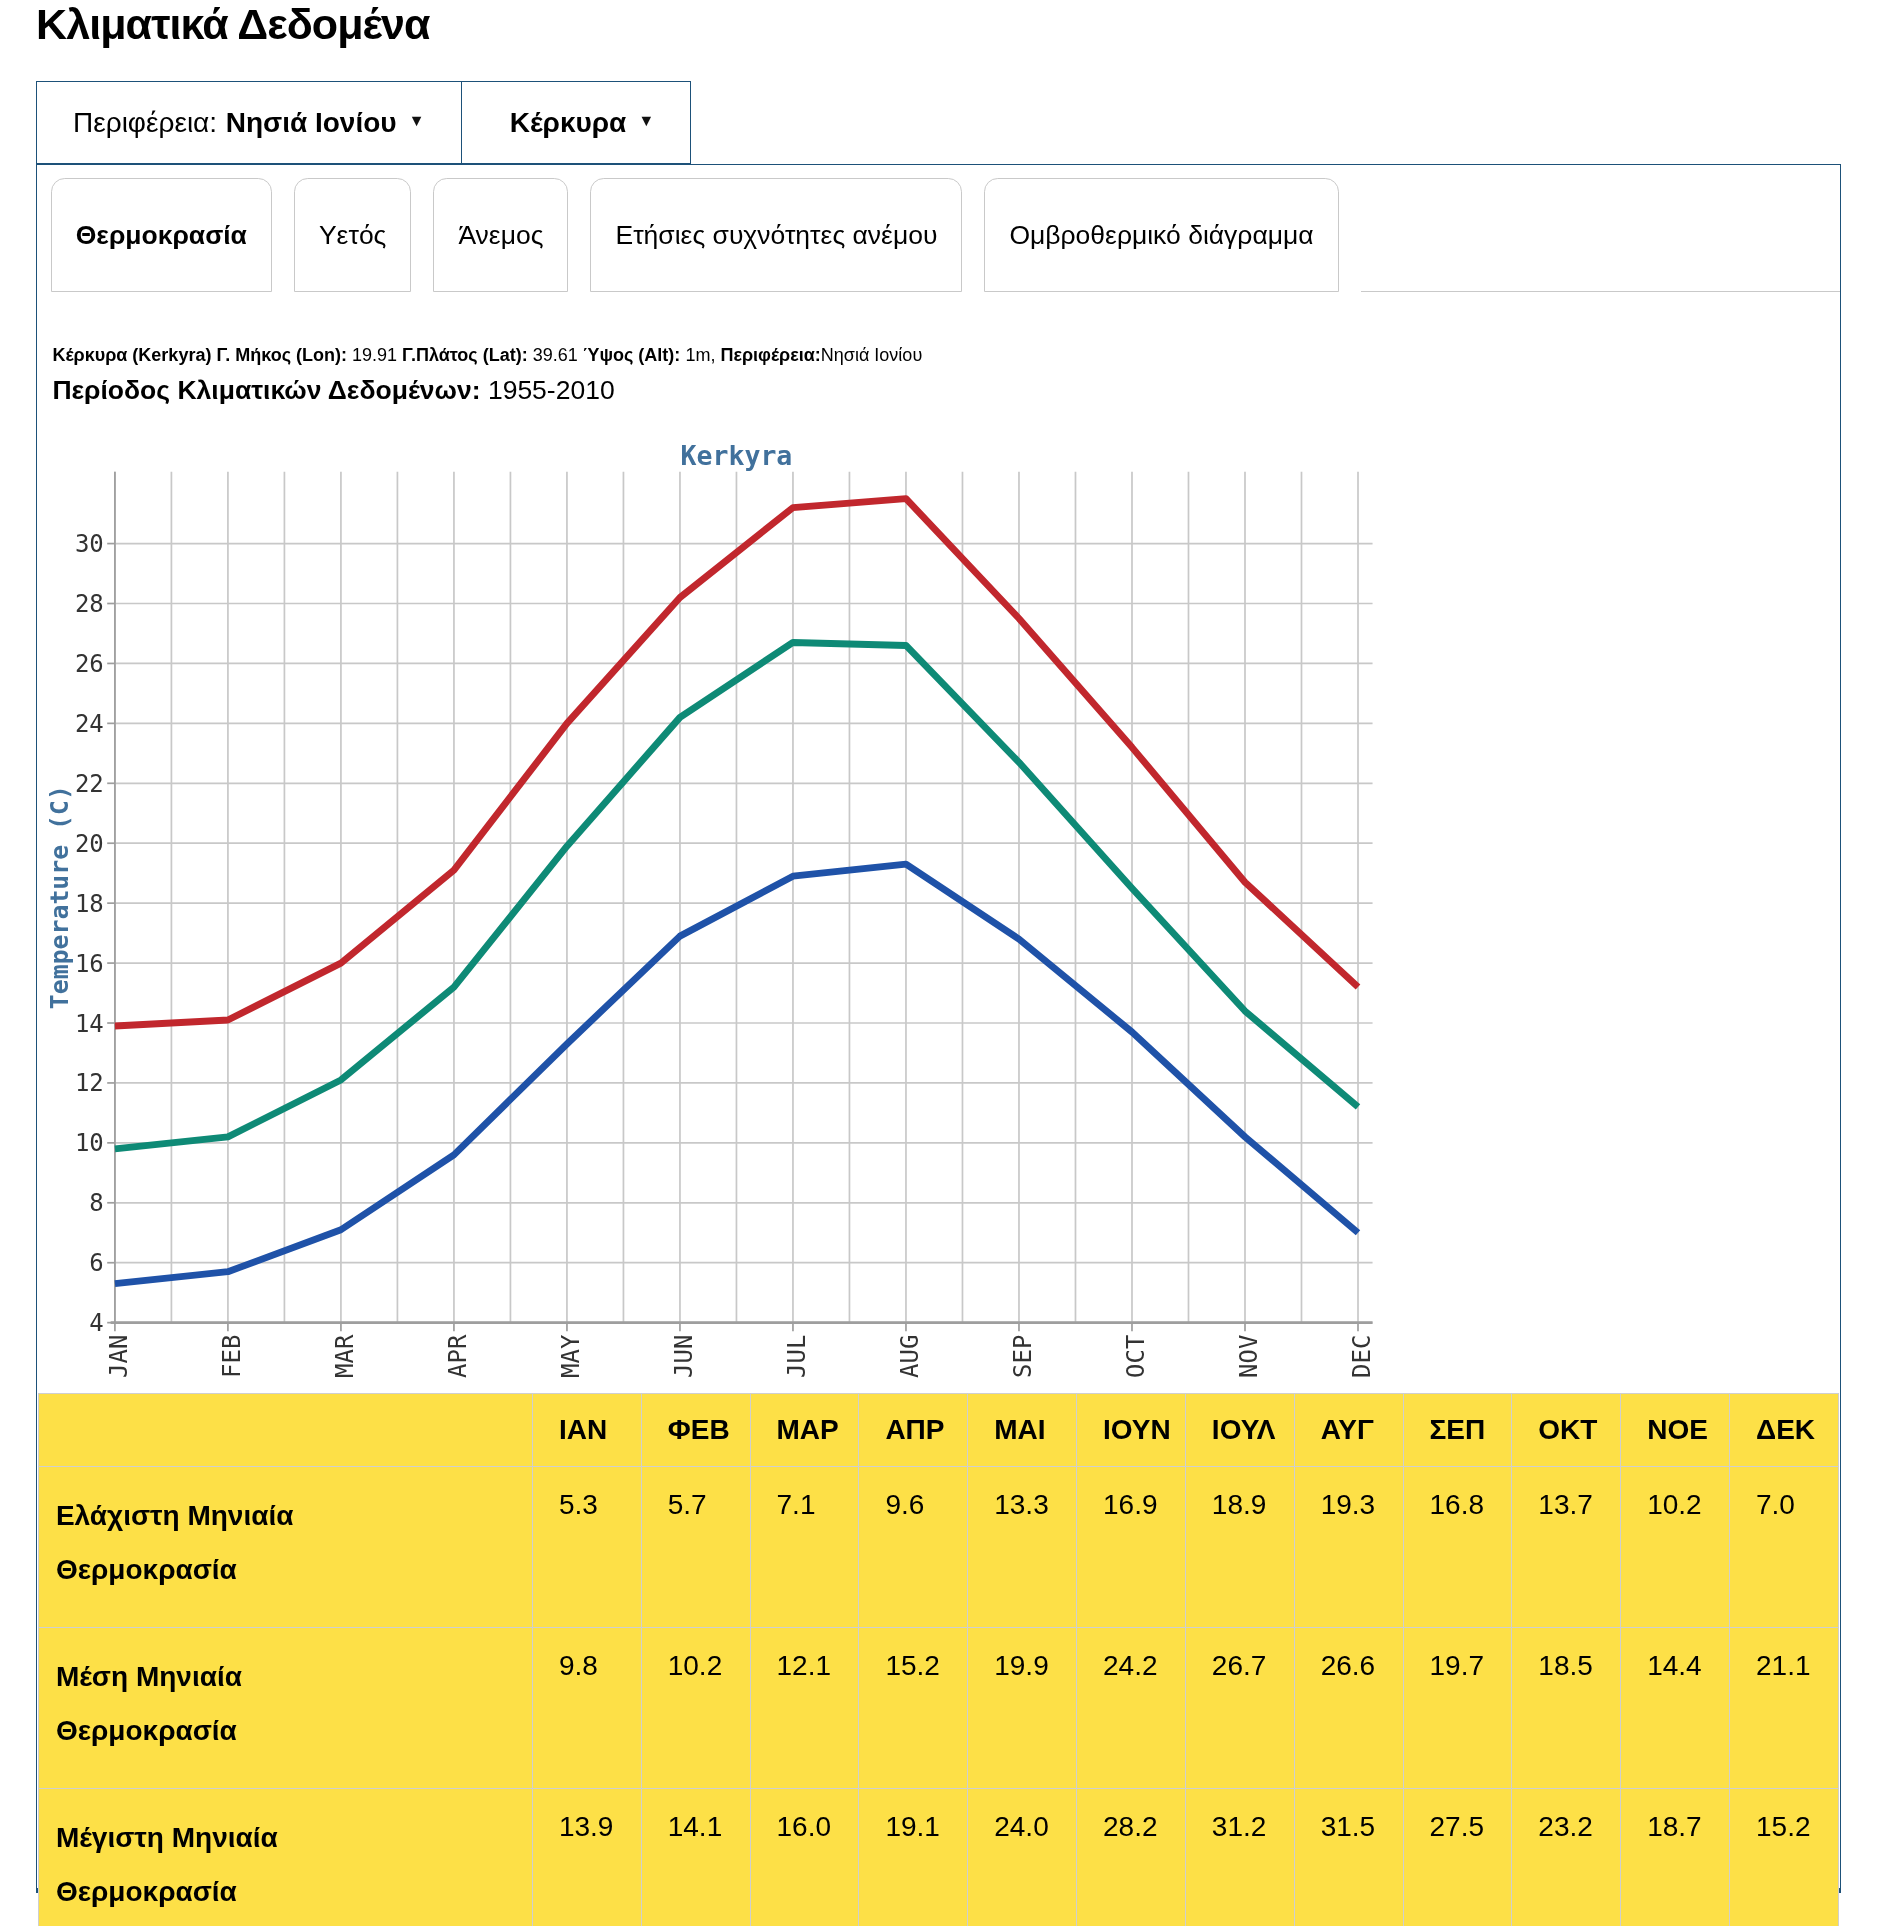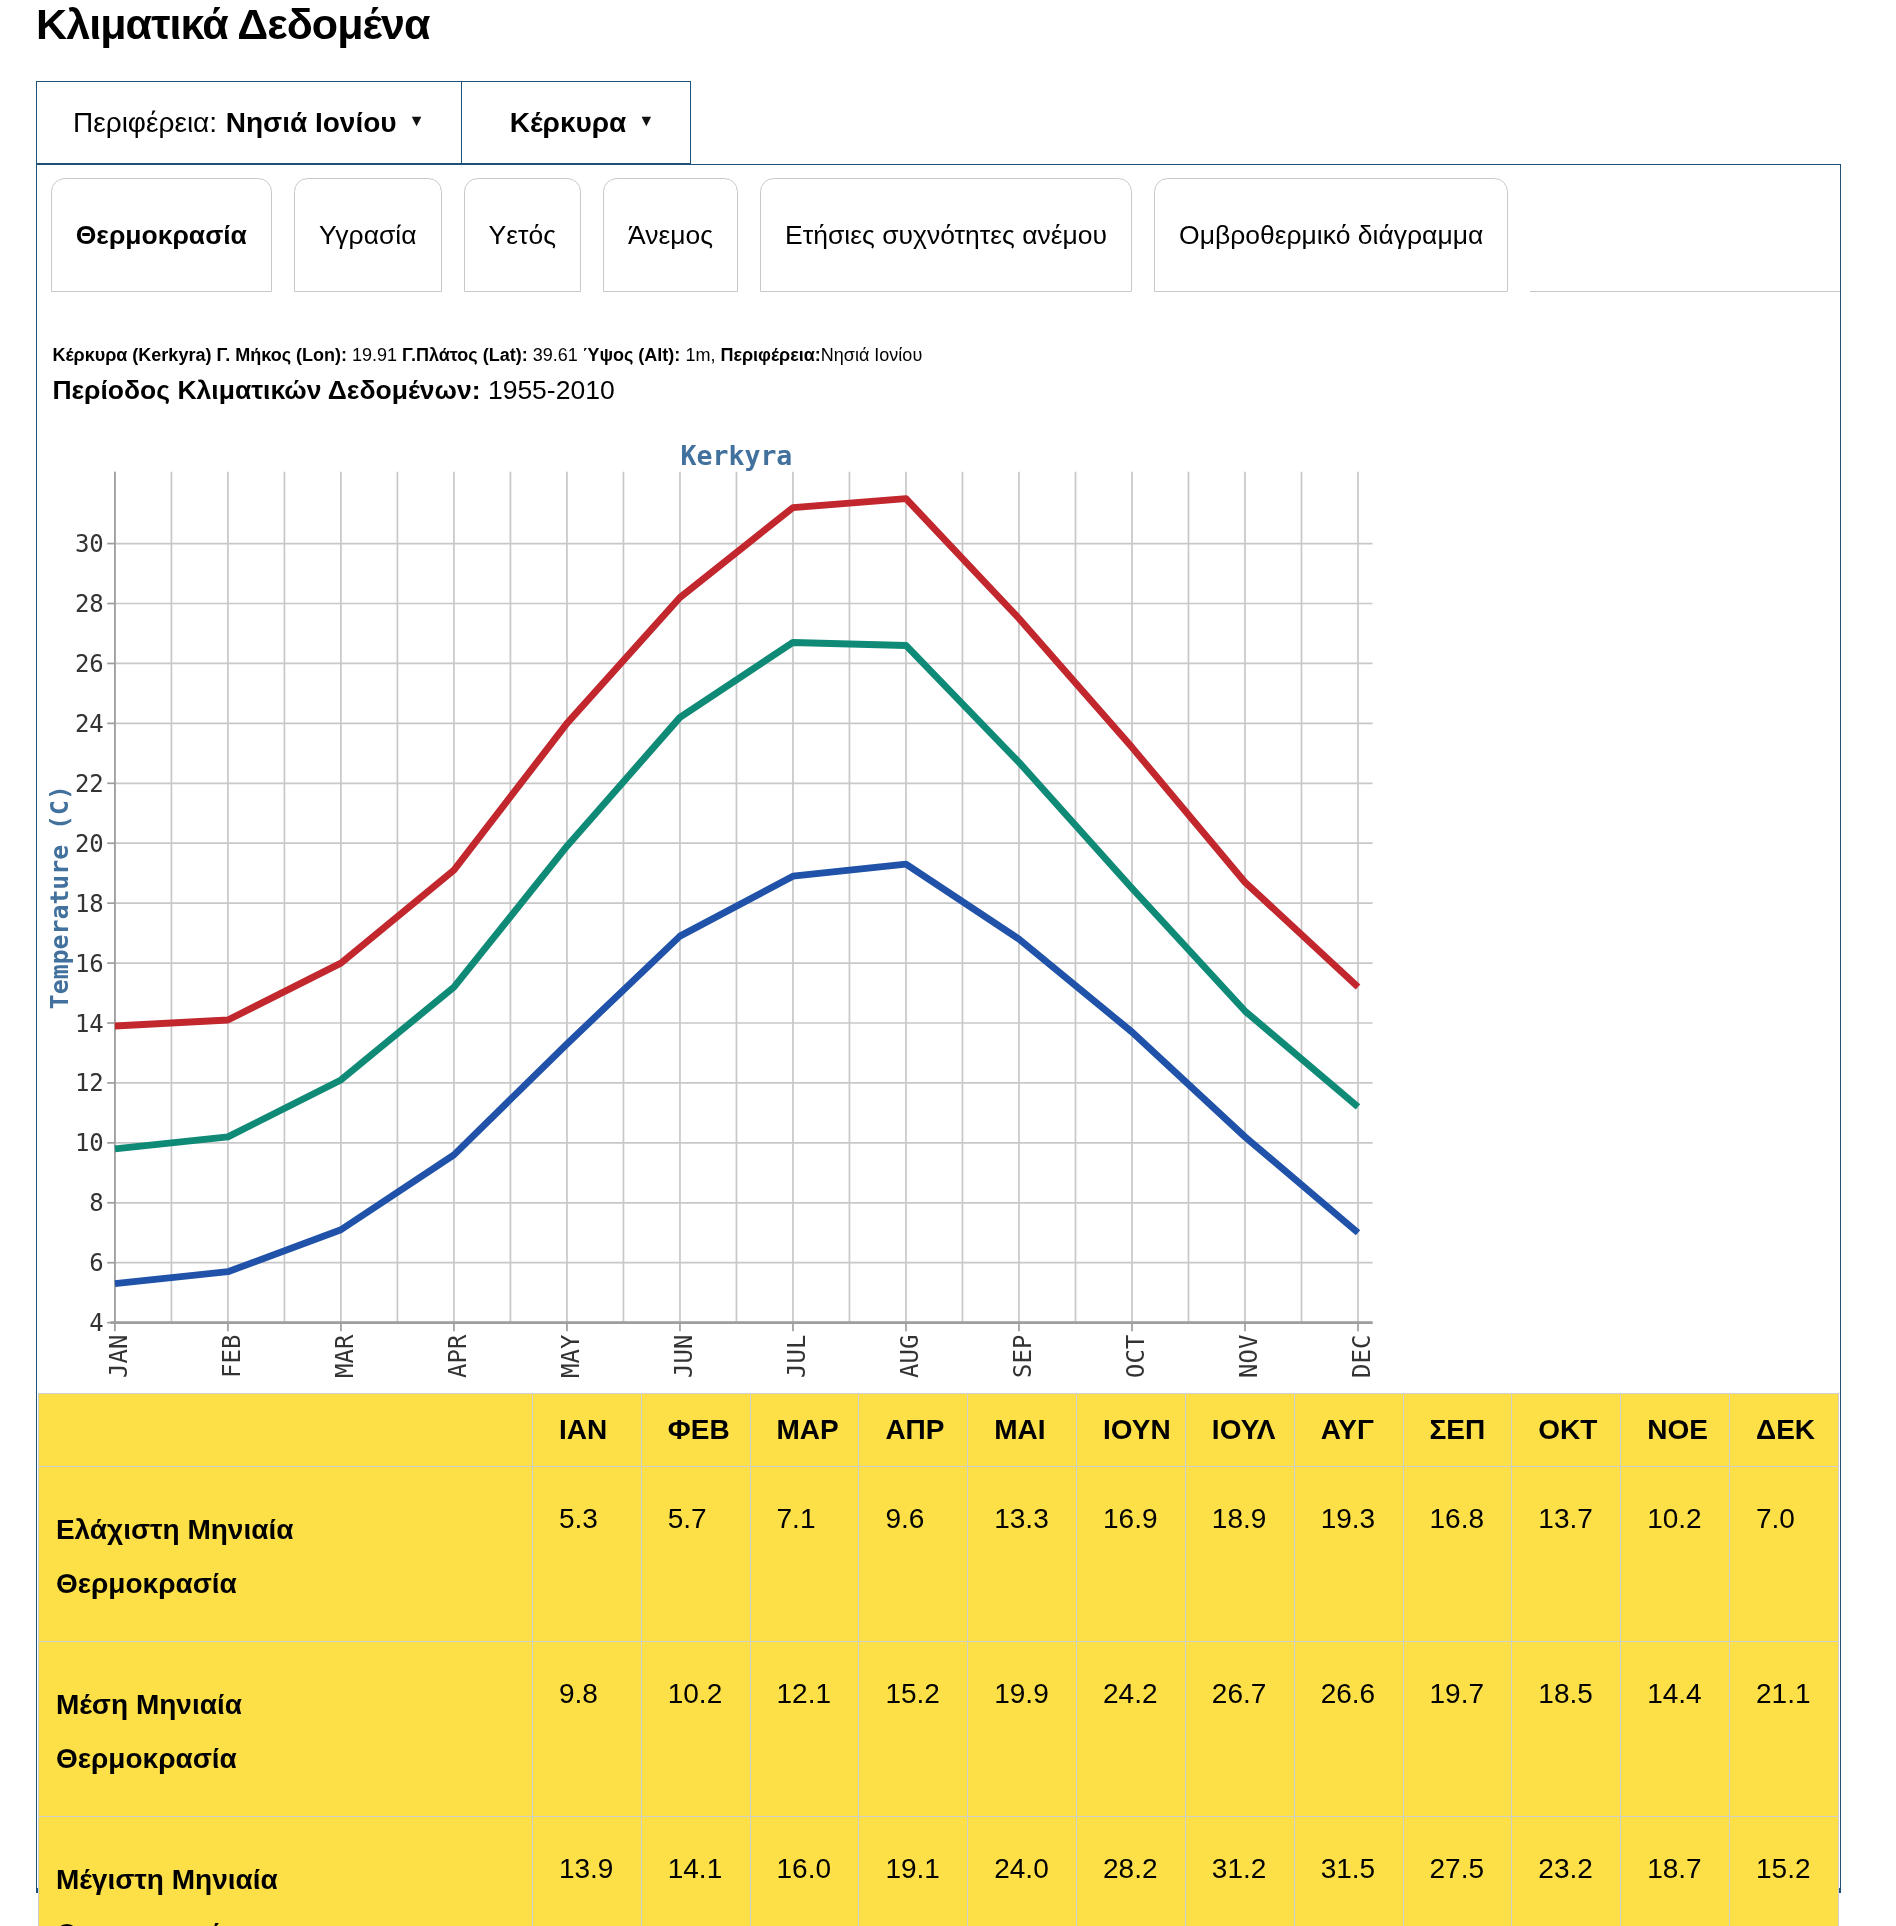--- a/index.html
+++ b/index.html
@@ -30,21 +30,21 @@
   
   #chart{position:absolute;left:0;top:257px;}
   .c-title{font:700 31px "DejaVu Sans Mono",monospace;}
   .c-tick{font:400 28px "DejaVu Sans Mono",monospace;fill:#333;}
   .c-axis-label{font:700 29px "DejaVu Sans Mono",monospace;}
   
   .temp-table{position:absolute;left:0.9px;top:1228px;width:1801px;border-collapse:collapse;table-layout:fixed;}
   .temp-table th,.temp-table td{border:0.9px solid #cfcfcf;background:#fde047;font-size:28px;text-align:left;}
   .temp-table thead th{height:72px;font-weight:700;padding:0 0 0 26px;vertical-align:middle;}
   .temp-table thead th.lbl{padding-left:17px;}
-  .temp-table tbody td{height:138px;vertical-align:top;padding:36px 0 0 26px;}
+  .temp-table tbody td{height:138px;vertical-align:top;padding:22px 0 0 26px;}
   .temp-table tbody td.lbl{font-weight:700;padding-left:17px;line-height:54px;}
 </style>
 </head>
 <body>
 
 <h1 id="page-title">Κλιματικά Δεδομένα</h1>
 
 <div class="selector-bar">
   <div class="sel-cell">
     <span>Περιφέρεια:</span>
@@ -54,21 +54,20 @@
   <div class="sel-cell">
     <b class="lone">Κέρκυρα</b>
     <span class="caret">▼</span>
   </div>
 </div>
 
 <div class="container">
 
   <div class="tabrow">
     <div class="tab active">Θερμοκρασία</div>
-    <div class="tab">Υγρασία</div>
     <div class="tab">Υετός</div>
     <div class="tab">Άνεμος</div>
     <div class="tab">Ετήσιες συχνότητες ανέμου</div>
     <div class="tab">Ομβροθερμικό διάγραμμα</div>
     <div class="tab-filler"></div>
   </div>
 
   <div class="info1">
     <b>Κέρκυρα (Kerkyra)</b>
     <b>Γ. Μήκος (Lon):</b>

